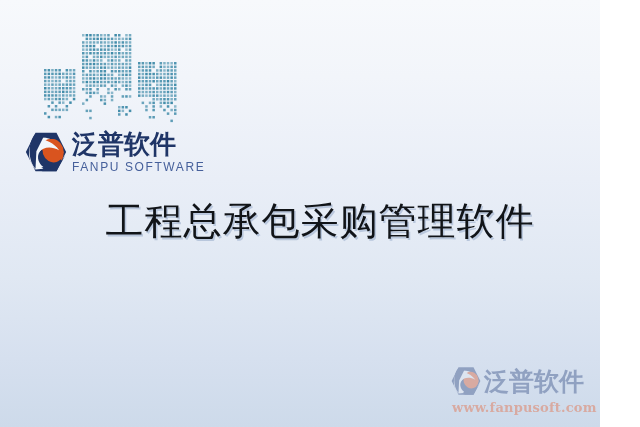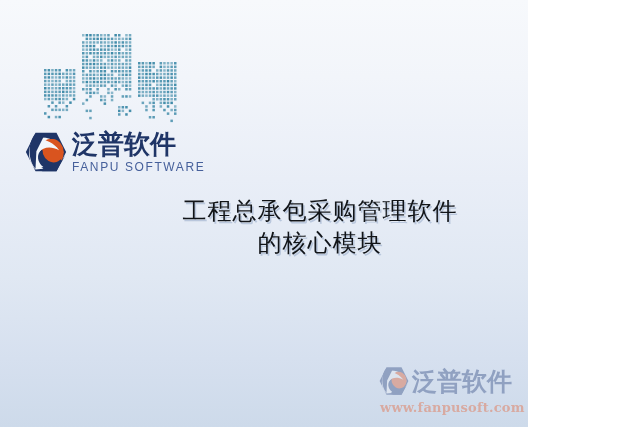--- a/index.html
+++ b/index.html
@@ -9,21 +9,21 @@
   }
   body {
     width: 640px;
     height: 427px;
     overflow: hidden;
     font-family: "Liberation Sans", "DejaVu Sans", sans-serif;
   }
 
   #slide {
     position: relative;
-    width: 528px;
+    width: 600px;
     height: 427px;
     background: linear-gradient(to bottom,
                 #f7f9fc 0%,
                 #f2f5fa 18%,
                 #e9eef7 42%,
                 #e0e8f3 65%,
                 #d6e0ef 84%,
                 #cddaea 100%);
     overflow: hidden;
   }
@@ -93,21 +93,21 @@
   #title-block {
     position: absolute;
     left: 0;
     top: 196px;
     width: 640px;
     text-align: center;
   }
 
   .title-line {
     font-family: "DejaVu Serif", "Liberation Serif", serif;
-    font-size: 24px;
+    font-size: 38px;
     font-weight: 400;
     color: #111418;
     line-height: 1.32;
     letter-spacing: 1px;
     text-shadow: 1.5px 1.5px 0 rgba(150,170,200,0.55);
     white-space: nowrap;
   }
 
   
   #watermark {
@@ -654,21 +654,20 @@
       <div id="logo-wordmark">
         <div id="logo-cn">泛普软件</div>
         <div id="logo-en">FANPU SOFTWARE</div>
       </div>
 
     </div>
   </div>
 
   <div id="title-block">
     <div class="title-line">工程总承包采购管理软件</div>
-    <div class="title-line">的核心模块</div>
   </div>
 
   <div id="watermark">
     <div id="wm-lockup">
       <svg id="wm-mark" viewBox="0 0 100 96" aria-hidden="true">
         <path d="M26 4 L74 4 L96 48 L74 92 L26 92 L4 48 Z" fill="#8b9cbe"></path>
         <path d="M28 16 C58 10 86 26 90 50 C76 34 54 30 40 42 C27 53 30 72 44 82 L30 86 C12 66 12 30 28 16 Z" fill="#dfe6f1"></path>
         <ellipse cx="66" cy="45" rx="24" ry="27" fill="#d9a69b" transform="rotate(-18 66 45)"></ellipse>
         <path d="M22 20 C42 16 66 24 80 44 C62 34 44 36 34 48 C24 60 28 78 44 86 L26 88 C6 68 8 34 22 20 Z" fill="#dde5f0"></path>
         <path d="M26 6 L48 6 L28 46 L26 86 C8 66 8 24 26 6 Z" fill="#8b9cbe"></path>

